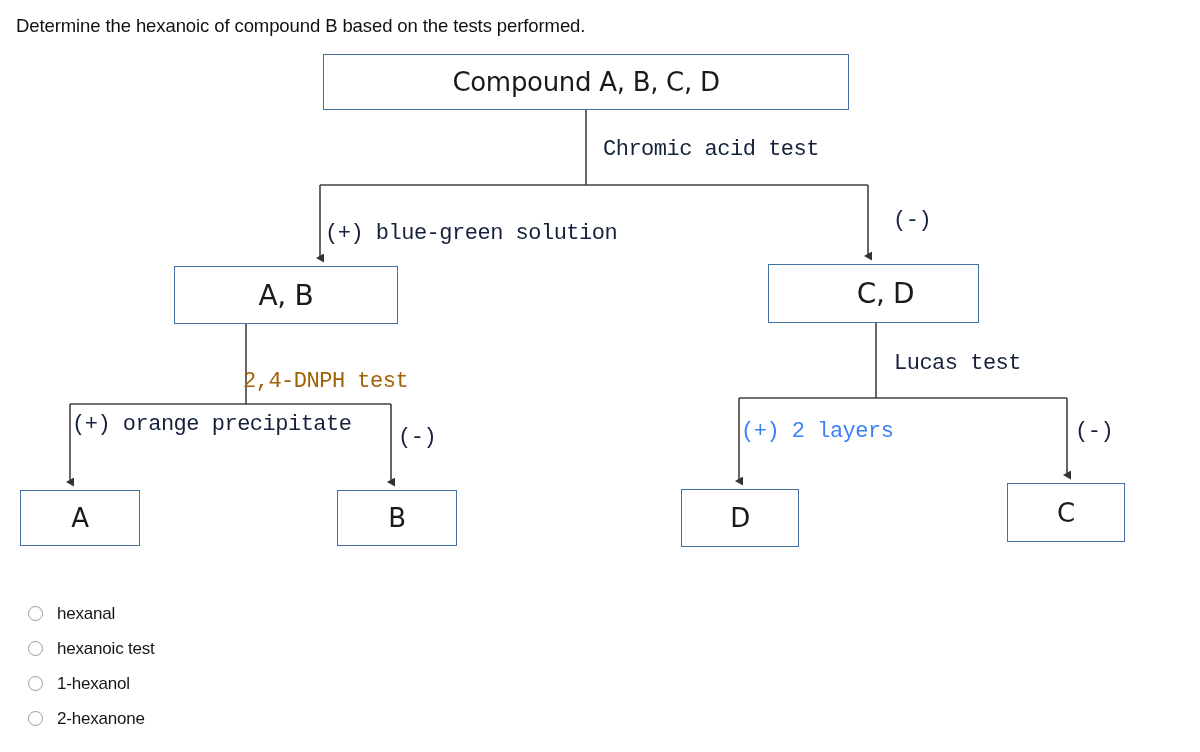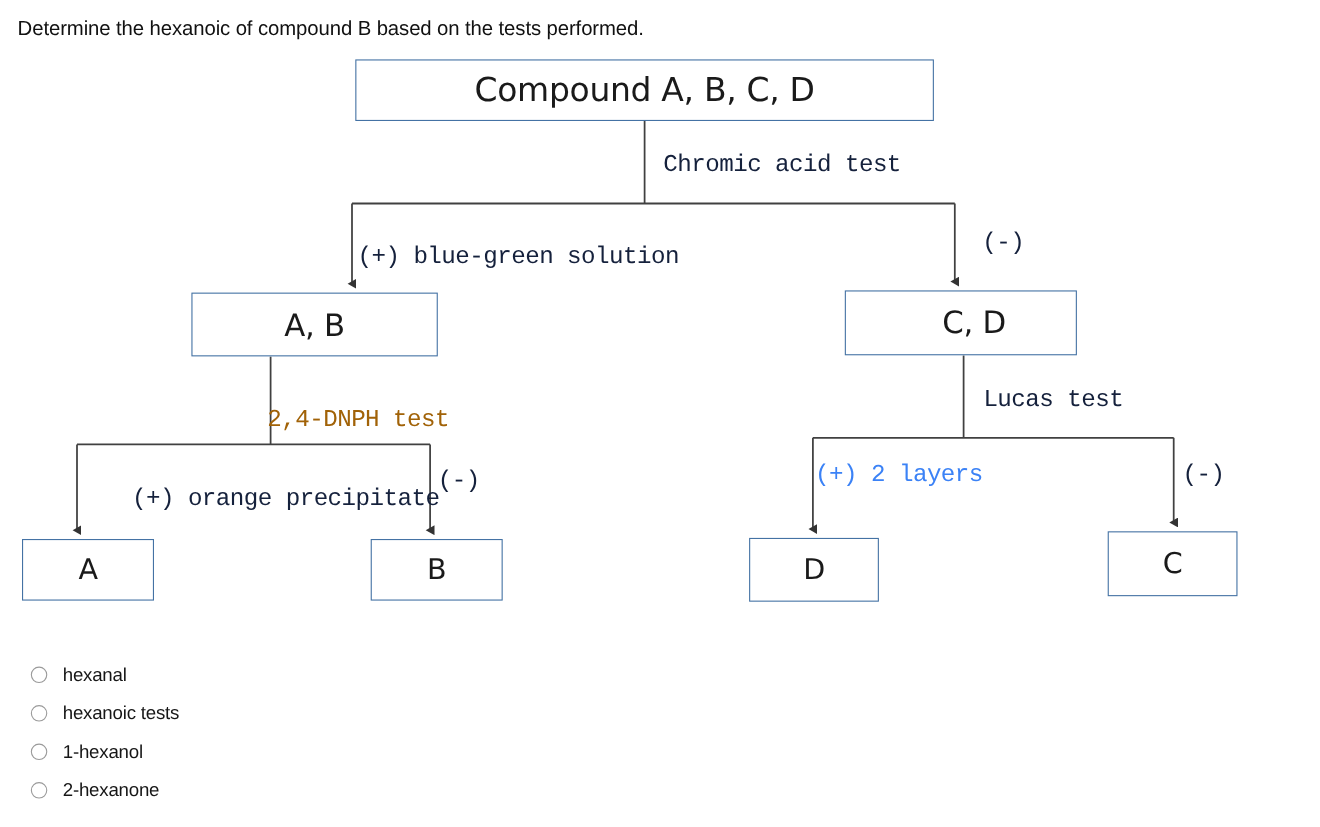--- a/index.html
+++ b/index.html
@@ -133,21 +133,21 @@
       <path d="M876,323 L876,398"></path>
 
       <path d="M739,398 L1067,398"></path>
 
       <path d="M739,398 L739,481" marker-end="url(#arrowhead)"></path>
 
       <path d="M1067,398 L1067,475" marker-end="url(#arrowhead)"></path>
     </g>
   </svg>
 
-  <div class="node-box" id="node-root" style="left: 323px; top: 54px; width: 526px; height: 56px; font-size: 30px; border-color: rgb(68, 114, 164);">
+  <div class="node-box" id="node-root" style="left: 323px; top: 54px; width: 526px; height: 56px; font-size: 26px; border-color: rgb(68, 114, 164);">
     <span>Compound A, B, C, D</span>
   </div>
 
   <div id="nodes-layer">
       <div class="node-box" style="left: 174px; top: 266px; width: 224px; height: 58px; font-size: 28px; border-color: rgb(68, 114, 164);">
         <span>A, B</span>
       </div>
       <div class="node-box" style="left: 768px; top: 264px; width: 211px; height: 59px; font-size: 28px; border-color: rgb(68, 114, 164); padding-left: 24px;">
         <span>C, D</span>
       </div>
@@ -167,35 +167,35 @@
 
   <div id="tests-layer">
       <div class="edge-label" style="left: 603px; top: 137px; font-size: 22px; color: rgb(21, 33, 60);">Chromic acid test</div>
       <div class="edge-label" style="left: 243px; top: 357px; font-size: 22px; color: #a16207; margin-top: 12px;">2,4-DNPH test</div>
       <div class="edge-label" style="left: 894px; top: 351px; font-size: 22px; color: rgb(21, 33, 60);">Lucas test</div>
     </div>
 
   <div id="results-layer">
       <div class="edge-label" style="left: 325px; top: 221px; font-size: 22px; color: rgb(21, 33, 60);">(+) blue-green solution</div>
       <div class="edge-label" style="left: 893px; top: 208px; font-size: 22px; color: rgb(21, 33, 60);">(-)</div>
-      <div class="edge-label" style="left: 72px; top: 441px; font-size: 22px; color: rgb(21, 33, 60); padding-left: 48px;">(+) orange precipitate</div>
+      <div class="edge-label" style="left: 72px; top: 412px; font-size: 22px; color: rgb(21, 33, 60);">(+) orange precipitate</div>
       <div class="edge-label" style="left: 398px; top: 425px; font-size: 22px; color: rgb(21, 33, 60);">(-)</div>
       <div class="edge-label" style="left: 741px; top: 419px; font-size: 22px; color: #3b82f6;">(+) 2 layers</div>
       <div class="edge-label" style="left: 1075px; top: 419px; font-size: 22px; color: rgb(21, 33, 60);">(-)</div>
     </div>
 </div>
 
 <div id="answer-options">
     <div class="option-row indented">
       <span class="radio-circle"></span>
       <span class="option-label">hexanal</span>
     </div>
     <div class="option-row">
       <span class="radio-circle"></span>
-      <span class="option-label">hexanoic tests</span>
+      <span class="option-label">hexanoic test</span>
     </div>
     <div class="option-row">
       <span class="radio-circle"></span>
       <span class="option-label">1-hexanol</span>
     </div>
     <div class="option-row">
       <span class="radio-circle"></span>
       <span class="option-label">2-hexanone</span>
     </div>
   </div>

